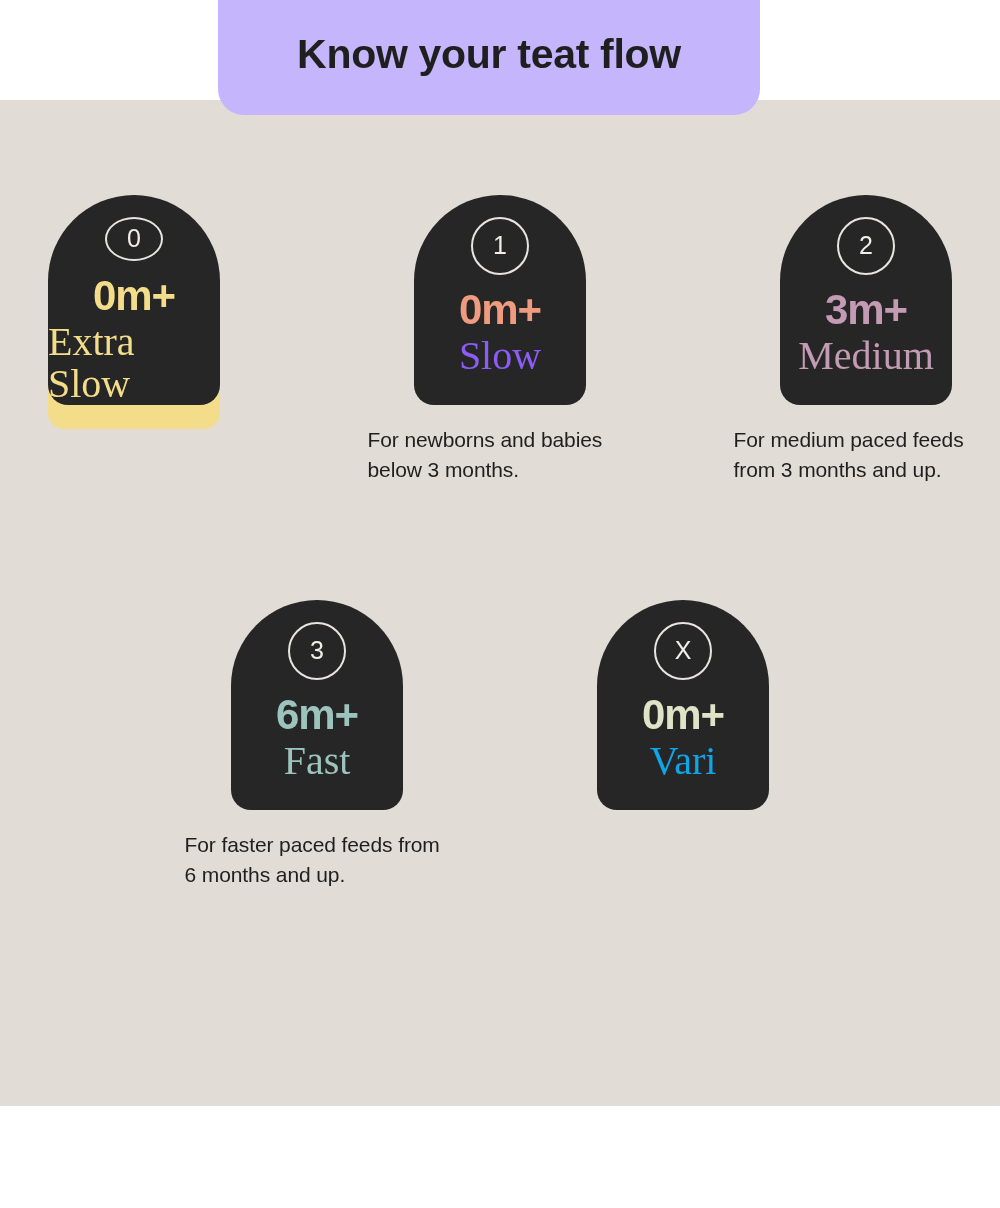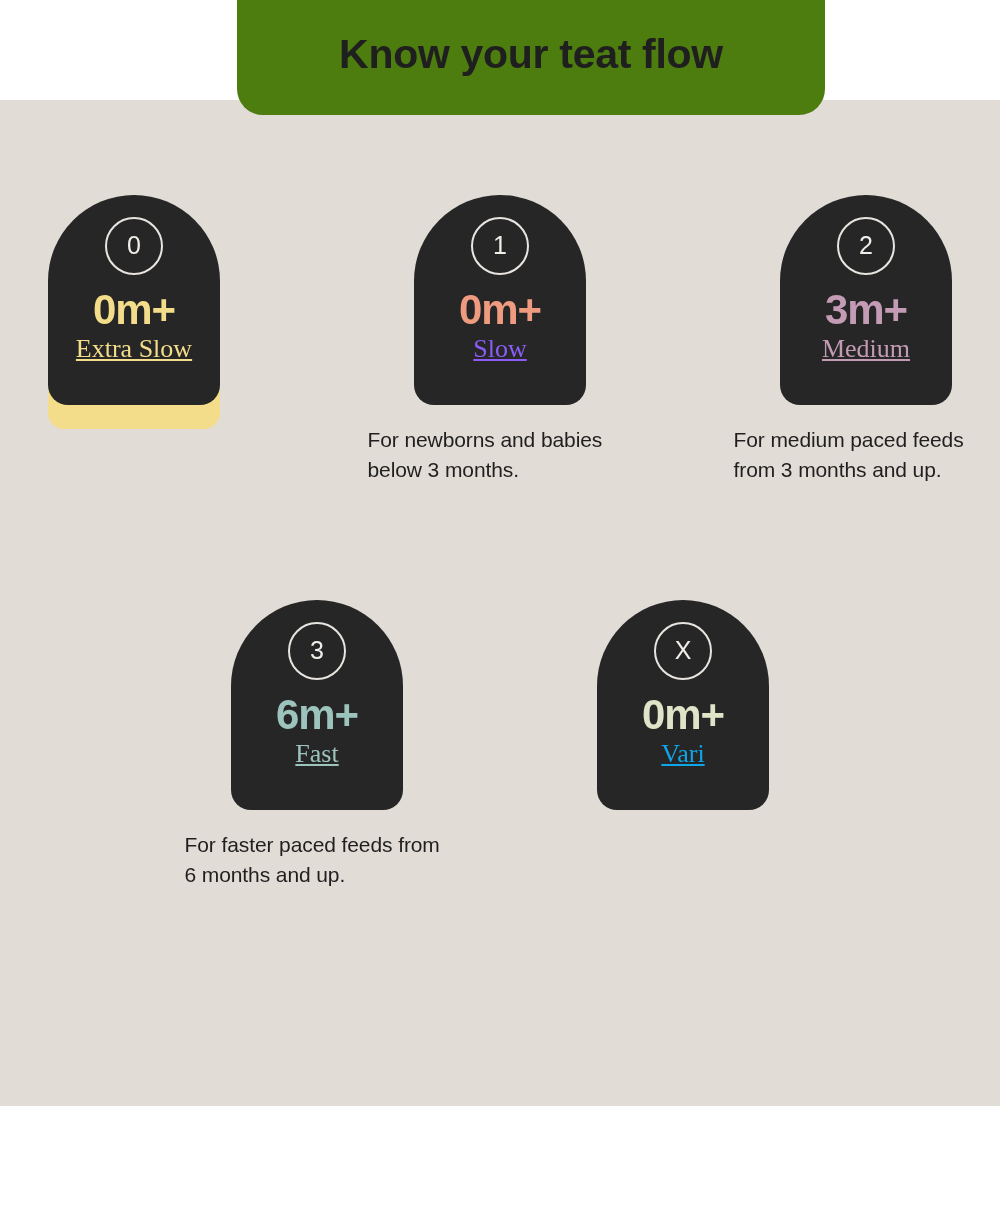--- a/index.html
+++ b/index.html
@@ -28,25 +28,25 @@
     left: 0;
     top: 100px;
     width: 1000px;
     height: 1006px;
     background: #e2dcd7;
   }
 
   
   .header-banner {
     position: absolute;
-    left: 237px;
+    left: 218px;
     top: 0px;
-    width: 588px;
+    width: 542px;
     height: 115px;
-    background: #4d7c0f;
+    background: #c4b5fd;
     border-bottom-left-radius: 26px;
     border-bottom-right-radius: 26px;
     display: flex;
     align-items: center;
     justify-content: center;
   }
   .header-title {
     font-size: 41px;
     font-weight: 700;
     color: #1f1f1f;
@@ -145,24 +145,23 @@
   .badge-age {
     margin-top: 14px;
     font-size: 42px;
     font-weight: 700;
     line-height: 1;
     letter-spacing: -1px;
   }
   .badge-speed {
     margin-top: 4px;
     font-family: "Liberation Serif", serif;
-    font-size: 26px;
+    font-size: 40px;
     font-weight: 400;
     line-height: 1.05;
-    text-decoration: underline;
   }
 
   
   .caption {
     margin-top: 20px;
     font-size: 21px;
     line-height: 1.42;
     color: #1f1f1f;
     letter-spacing: -0.1px;
   }

